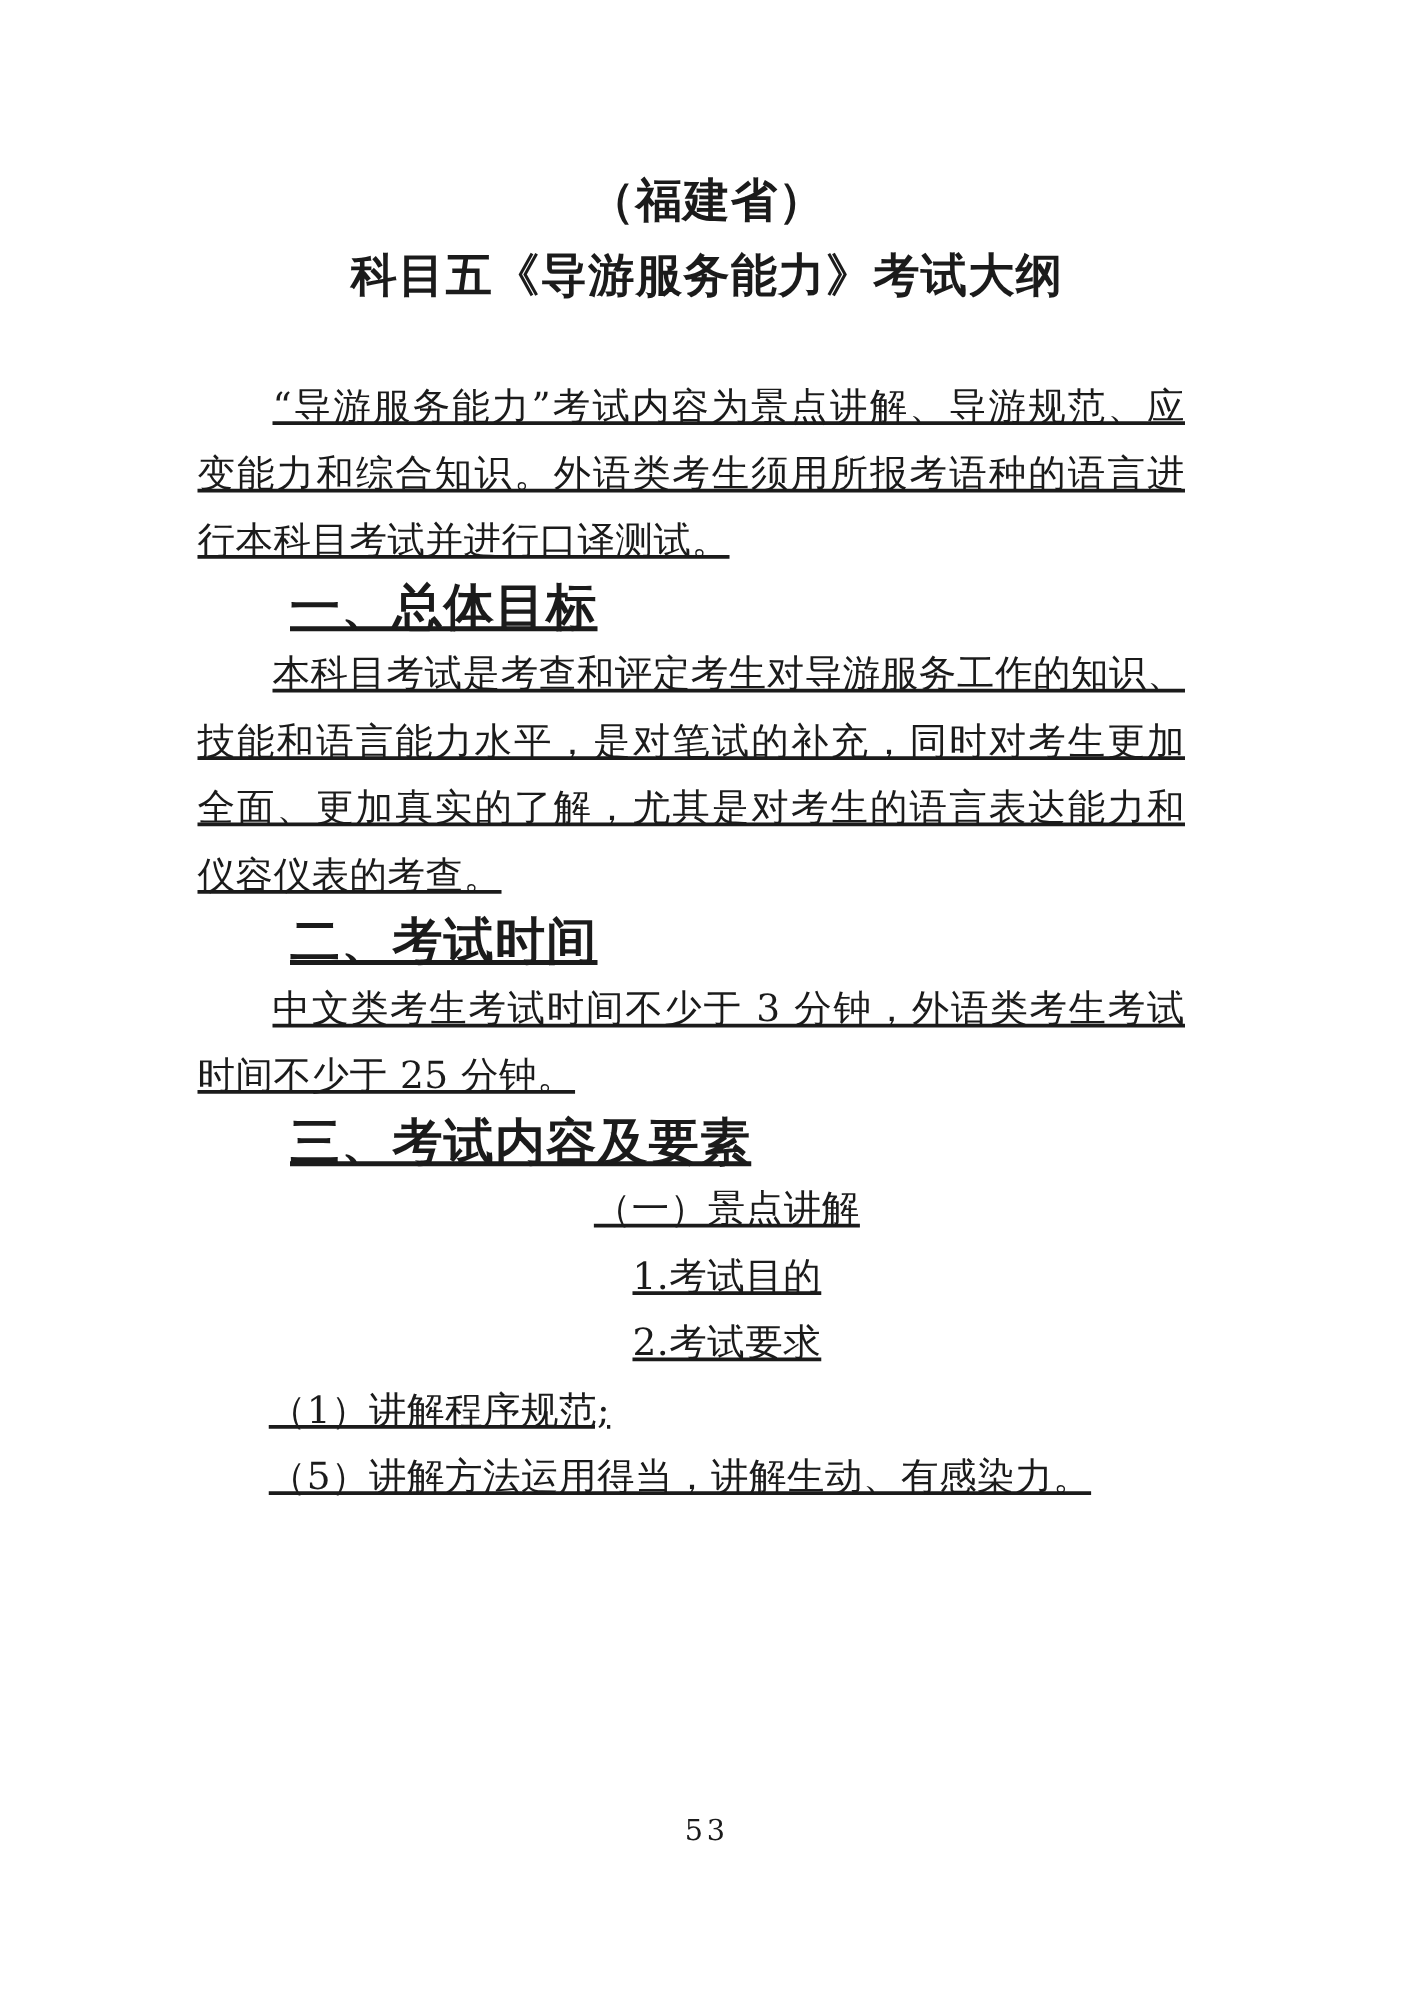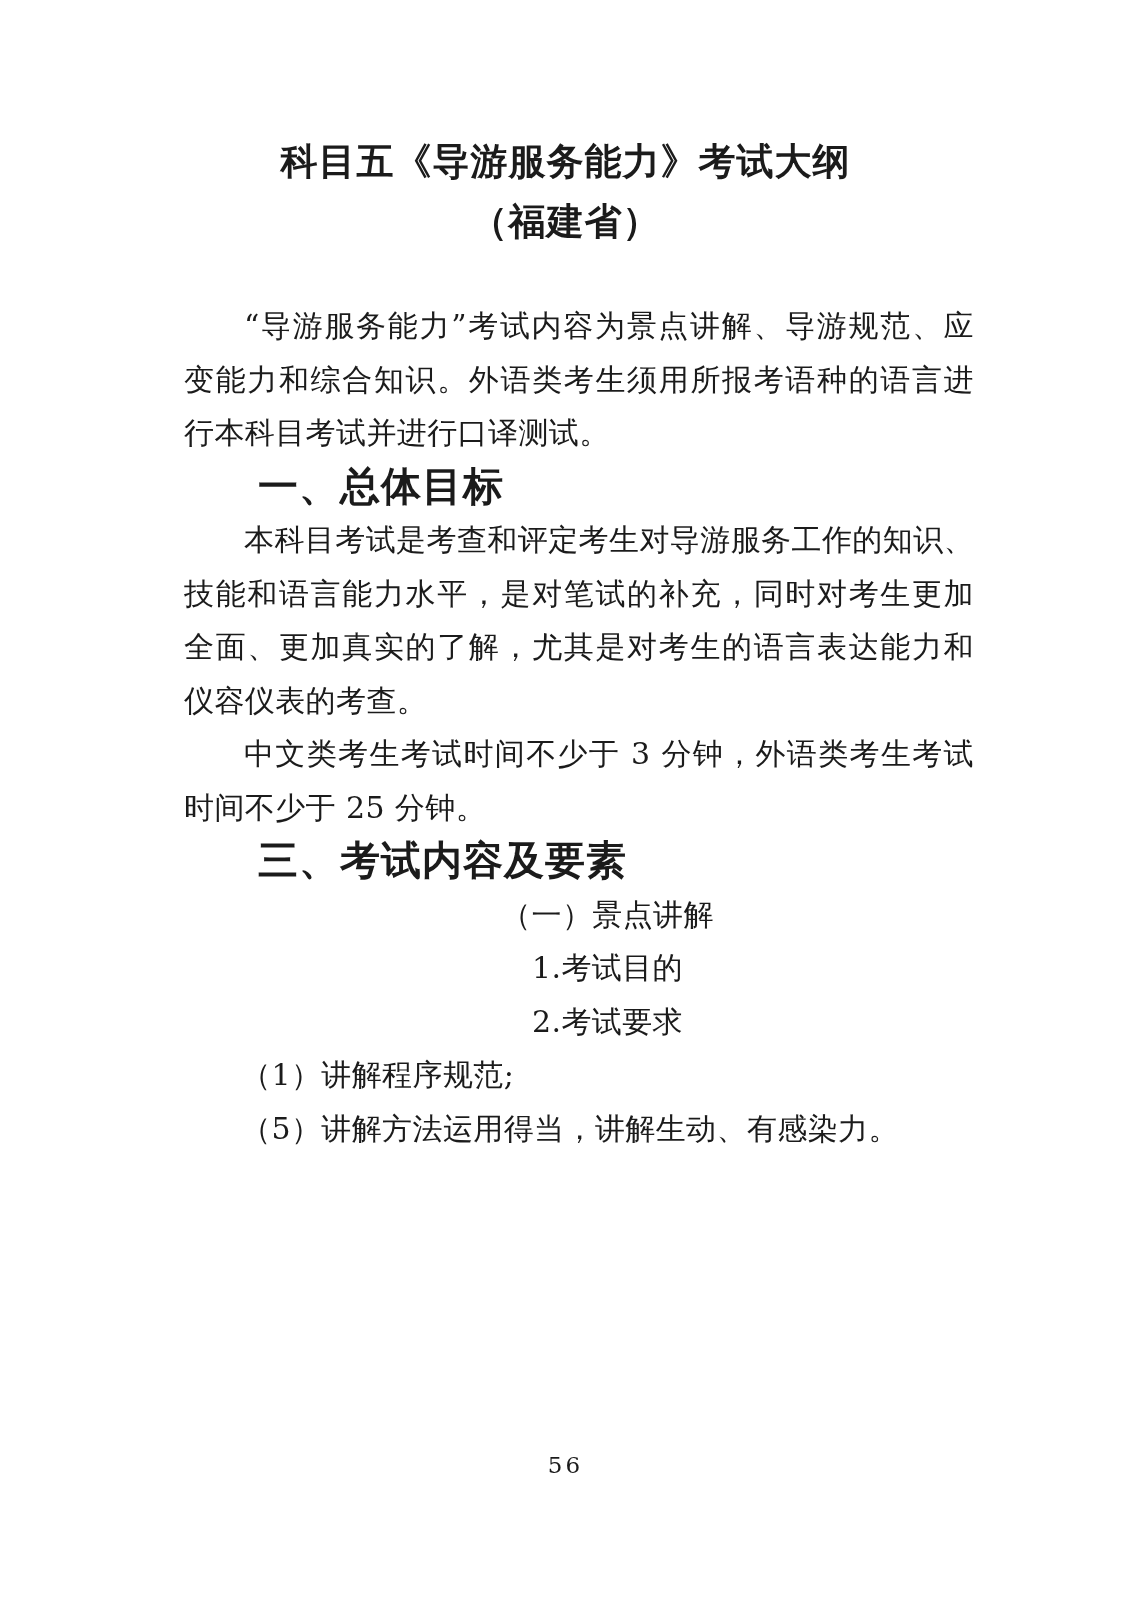--- a/index.html
+++ b/index.html
@@ -22,27 +22,28 @@
     text-align: center;
     font-family: "Liberation Serif", "DejaVu Serif", serif;
     font-weight: 700;
     font-size: 37px;
     line-height: 60px;
     letter-spacing: 1px;
   }
 
   .doc-body {
     position: absolute;
-    left: 184px;
+    left: 158px;
     top: 299px;
     width: 790px;
     font-family: "DejaVu Serif", "Liberation Serif", serif;
     font-size: 30px;
     line-height: 53.5px;
     letter-spacing: 0.4px;
+    text-decoration: underline;
   }
 
   .doc-body p, .doc-body h2 { margin: 0; }
 
   .para {
     text-indent: 2em;
     text-align: justify;
     text-justify: inter-character;
   }
 
@@ -76,44 +77,45 @@
     font-size: 23px;
     letter-spacing: 3px;
   }
 </style>
 </head>
 <body>
 
 <div class="page">
 
   <header class="doc-title">
+    <div>（福建省）</div>
     <div>科目五《导游服务能力》考试大纲</div>
-    <div>（福建省）</div>
   </header>
 
   <main class="doc-body">
     <p class="para">“导游服务能力”考试内容为景点讲解、导游规范、应变能力和综合知识。外语类考生须用所报考语种的语言进行本科目考试并进行口译测试。</p>
 
     <h2 class="heading">一、总体目标</h2>
 
     <p class="para">本科目考试是考查和评定考生对导游服务工作的知识、技能和语言能力水平，是对笔试的补充，同时对考生更加全面、更加真实的了解，尤其是对考生的语言表达能力和仪容仪表的考查。</p>
 
+    <h2 class="heading">二、考试时间</h2>
 
     <p class="para">中文类考生考试时间不少于 3 分钟，外语类考生考试时间不少于 25 分钟。</p>
 
     <h2 class="heading">三、考试内容及要素</h2>
 
     <p class="subheading">（一）景点讲解</p>
 
     <p class="subheading">1.考试目的</p>
 
 
     <p class="subheading">2.考试要求</p>
 
     <p class="list-item">（1）讲解程序规范;</p>
 
 
     <p class="list-item">（5）讲解方法运用得当，讲解生动、有感染力。</p>
   </main>
 
-  <footer class="page-number">56</footer>
+  <footer class="page-number">53</footer>
 
 </div>
 
 </body></html>

